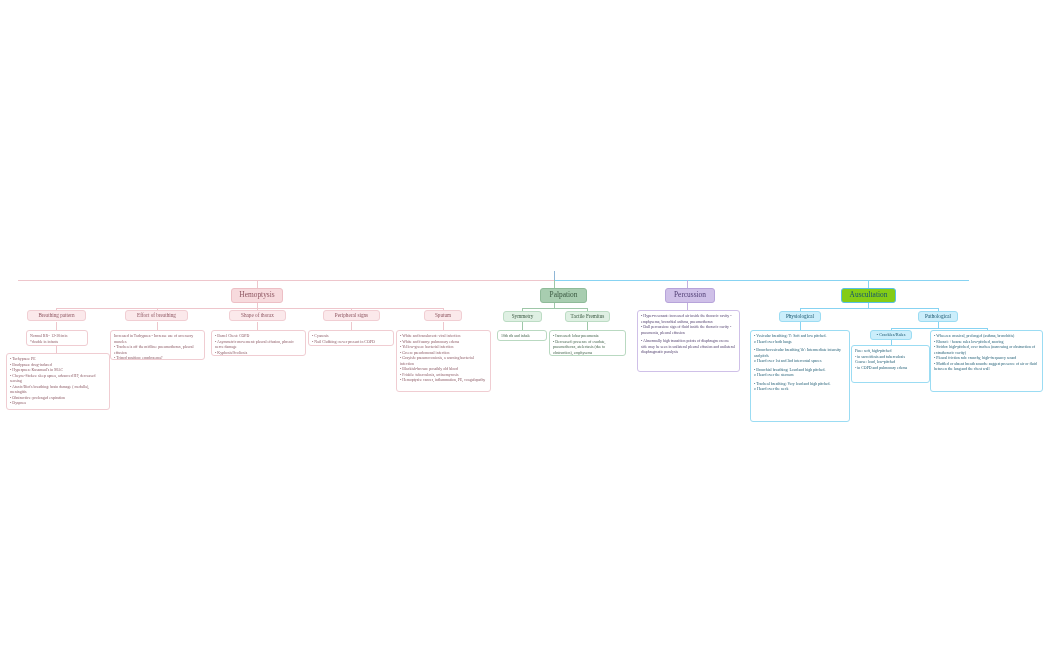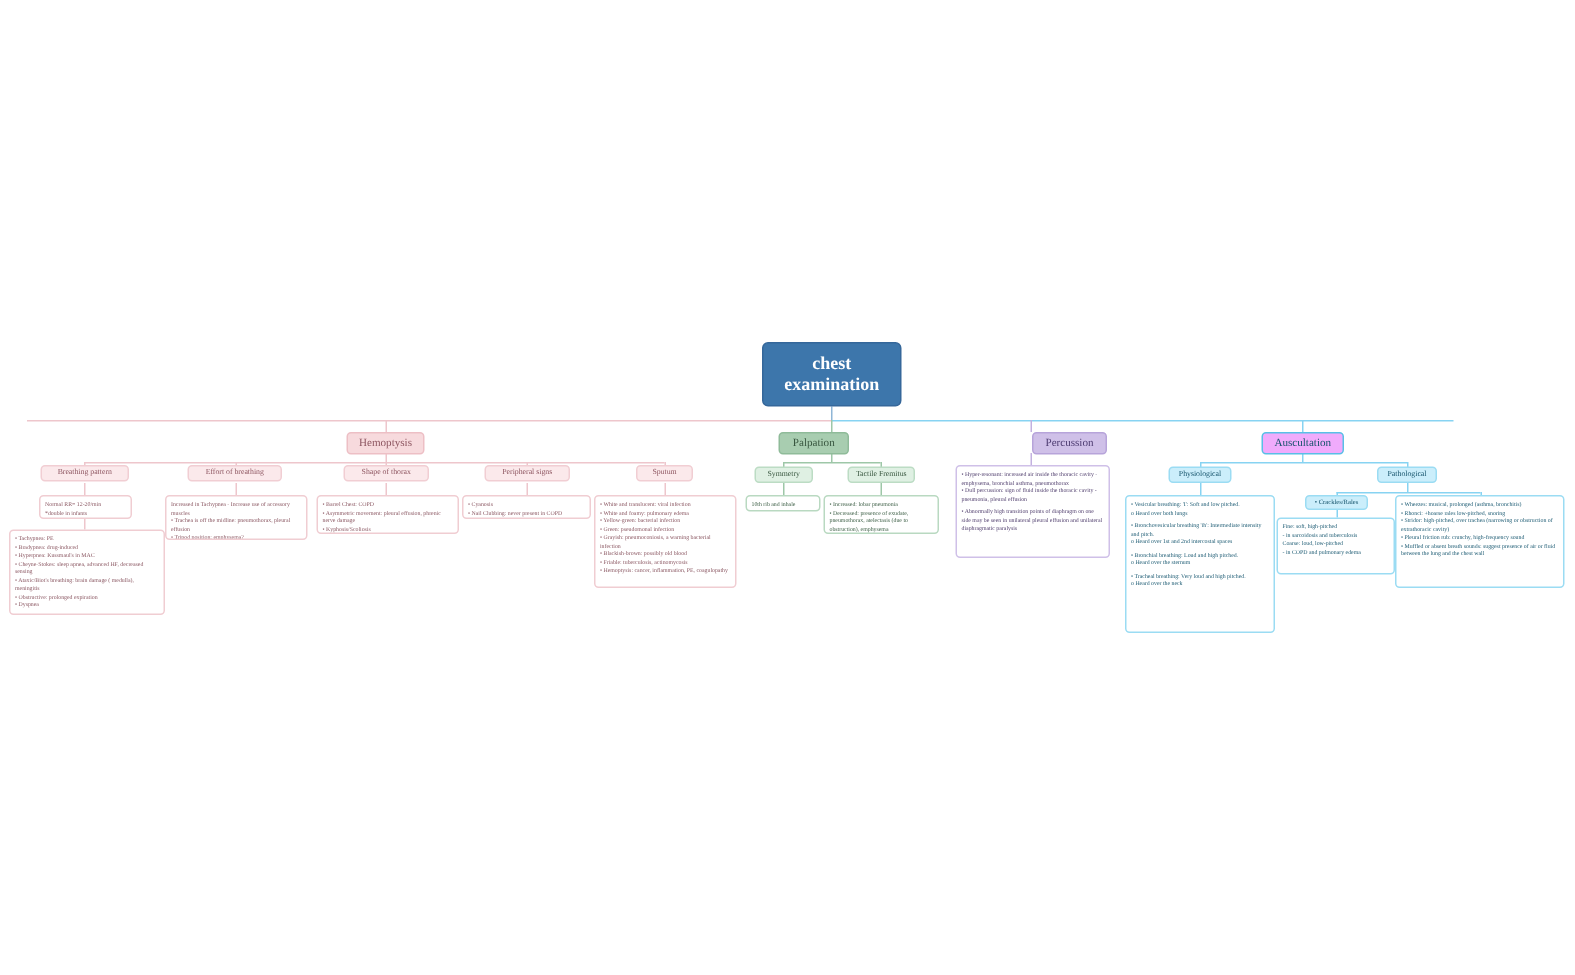--- a/index.html
+++ b/index.html
@@ -27,21 +27,21 @@
   .b1{font-size:7.4px;height:15px;}
   .b2{font-size:5.2px;height:11px;}
   .b3{font-size:4.4px;height:10px;}
 
   
   .pink  {background:#f7dadd;border-color:#edbfc5;color:#8d5560;}
   .pinkL {background:#fbe9eb;border-color:#f1ced3;color:#8d5560;}
   .green {background:#a8cdb0;border-color:#8fbb99;color:#38563f;}
   .greenL{background:#dff0e3;border-color:#bcdcc4;color:#38563f;}
   .purple{background:#cfc0e8;border-color:#b7a4da;color:#4e3c72;}
-  .blue  {background:#f0abfc;border-color:#59bfe6;color:#15536b;}
+  .blue  {background:#84cc16;border-color:#59bfe6;color:#15536b;}
   .blueL {background:#cbeefb;border-color:#9bdcf3;color:#15536b;}
 
   
   .leaf{
     position:absolute;box-sizing:border-box;border:1px solid;border-radius:3px;
     font-family:"Liberation Serif", serif;font-size:3.9px;line-height:1.42;
     padding:3px 3px 3px 3px;overflow:hidden;
   }
   .leaf p{margin:0;}
   .leaf p.gap{margin-top:3px;}
@@ -103,31 +103,28 @@
   <div class="ln lh c-blue" style="left:800px;top:308px;width:138px;"></div>
   <div class="ln lv c-blue" style="left:800px;top:308px;height:7px;"></div>
   <div class="ln lv c-blue" style="left:938px;top:308px;height:7px;"></div>
   <div class="ln lv c-blue" style="left:800px;top:322px;height:8px;"></div>
   <div class="ln lv c-blue" style="left:938px;top:322px;height:6px;"></div>
   <div class="ln lh c-blue" style="left:891px;top:328px;width:96px;"></div>
   <div class="ln lv c-blue" style="left:891px;top:328px;height:5px;"></div>
   <div class="ln lv c-blue" style="left:987px;top:328px;height:2px;"></div>
   <div class="ln lv c-blue" style="left:891px;top:340px;height:5px;"></div>
 
-  <div class="node root">
-    <span>chest<br>examination</span>
-  </div>
 
   <div class="node pill b1 pink" style="left:231px;top:288px;width:52px;">
     <span>Hemoptysis</span>
   </div>
-  <div class="node pill b1 green" style="left:519px;top:288px;width:47px;">
+  <div class="node pill b1 green" style="left:540px;top:288px;width:47px;">
     <span>Palpation</span>
   </div>
-  <div class="node pill b1 purple" style="left:688px;top:288px;width:50px;">
+  <div class="node pill b1 purple" style="left:665px;top:288px;width:50px;">
     <span>Percussion</span>
   </div>
   <div class="node pill b1 blue" style="left:841px;top:288px;width:55px;">
     <span>Auscultation</span>
   </div>
 
   <div class="node pill b2 pinkL" style="left:27px;top:310px;width:59px;">
     <span>Breathing pattern</span>
   </div>
   <div class="node pill b2 pinkL" style="left:125px;top:310px;width:63px;">

